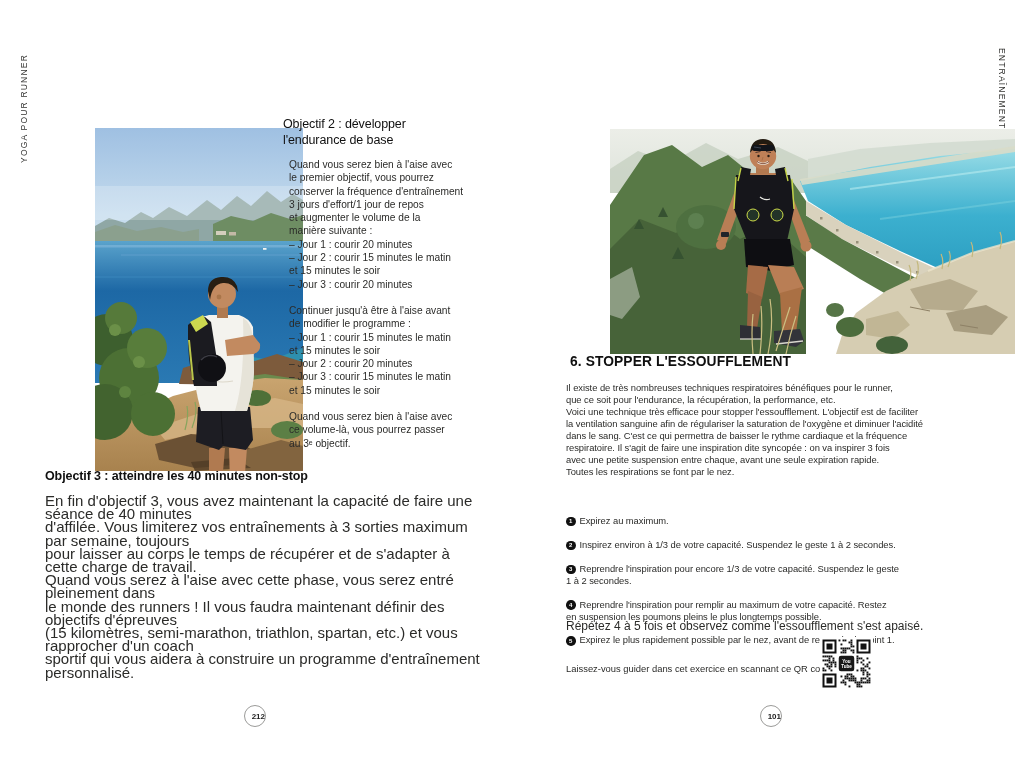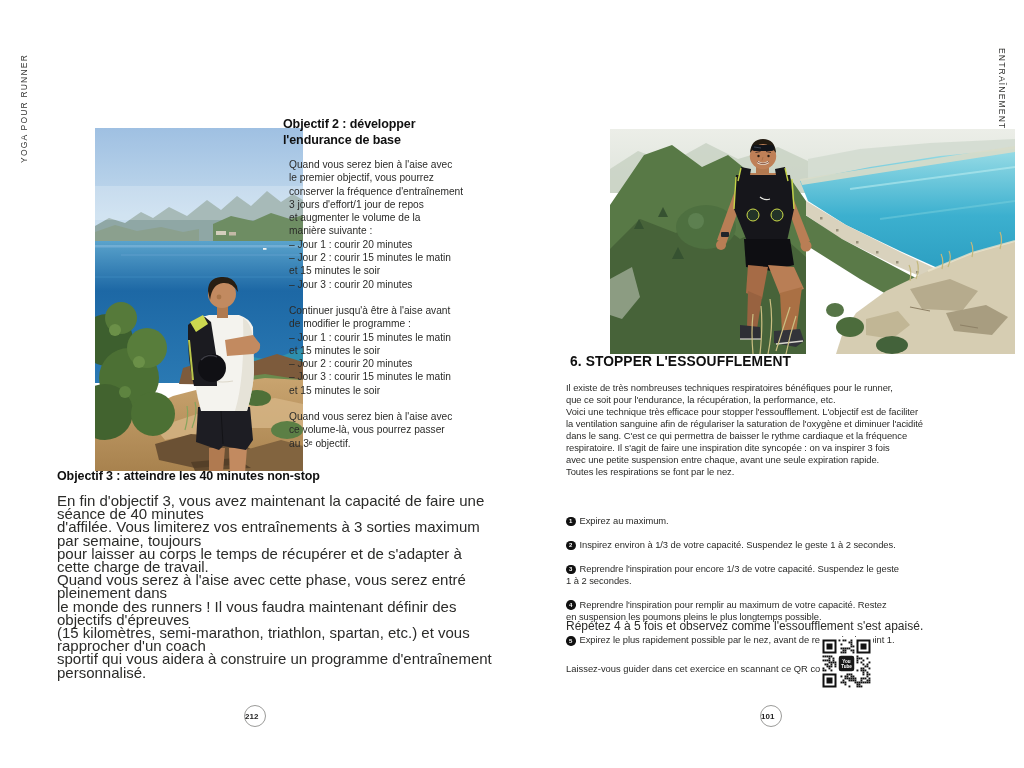--- a/index.html
+++ b/index.html
@@ -13,25 +13,25 @@
   .margin-label.right{left:997px;top:48px;}
 
   
   .photo{position:absolute;overflow:hidden;}
   .photo svg{display:block;width:100%;height:100%;}
   .photo-left{left:55px;top:112px;width:208px;height:343px;}
   .photo-right{left:570px;top:113px;width:405px;height:225px;}
 
   
   .col-objectif2{position:absolute;left:283px;top:117px;width:205px;}
-  .col-objectif2 h2{margin:0 0 10px 0;font-size:12.5px;line-height:1.24;font-weight:bold;
+  .col-objectif2 h2{margin:0 0 10px 0;font-size:12.5px;line-height:1.24;font-weight:normal;
                     color:#101010;white-space:pre-line;letter-spacing:-0.1px;}
   .col-objectif2 p{margin:0 0 13px 6px;font-size:10.2px;line-height:13.3px;white-space:pre-line;color:#2b2b29;}
 
-  .block-objectif3{position:absolute;left:57px;top:469px;width:440px;}
+  .block-objectif3{position:absolute;left:45px;top:469px;width:440px;}
   .block-objectif3 h2{margin:0 0 11px 0;font-size:12.5px;font-weight:bold;color:#101010;letter-spacing:-0.1px;}
   .block-objectif3 p{margin:0;font-size:15px;line-height:13.2px;white-space:pre-line;color:#2b2b29;}
 
   
   .rp-title{position:absolute;left:566px;top:350px;margin:4px;font-size:13.8px;font-weight:bold;
             color:#0e0e0e;letter-spacing:0.1px;}
   .rp-intro{position:absolute;left:566px;top:382px;width:418px;margin:0;font-size:9.4px;
             line-height:11.95px;white-space:pre-line;color:#2b2b29;letter-spacing:-0.05px;}
   .rp-steps{position:absolute;left:566px;top:503px;width:418px;font-size:9.4px;
             line-height:11.95px;color:#2b2b29;letter-spacing:-0.05px;}
@@ -39,21 +39,21 @@
   .step-num{display:inline-flex;width:9.5px;height:9.5px;border-radius:50%;background:#111;
             color:#fff;font-size:6px;font-weight:bold;align-items:center;justify-content:center;
             margin-right:4px;vertical-align:0.5px;line-height:1;}
   .rp-repeat{position:absolute;left:566px;top:619px;margin:0;font-size:12px;color:#2b2b29;}
   .rp-qr-caption{position:absolute;left:566px;top:663px;margin:0;font-size:9.4px;color:#2b2b29;}
   .qr{position:absolute;left:820px;top:637px;width:53px;height:53px;}
   .qr svg{display:block;width:100%;height:100%;}
 
   
   .page-circle{position:absolute;top:705px;width:22px;height:22px;border:1px solid #9b9b99;
-               border-radius:50%;display:flex;align-items:center;justify-content:flex-start;
+               border-radius:50%;display:flex;align-items:center;justify-content:flex-end;
                font-size:8px;font-weight:bold;color:#222;background:#fff;box-sizing:border-box;}
   .page-circle.left{left:244px;}
   .page-circle.right{left:760px;}
 </style>
 </head>
 <body>
 
 <div class="spread">
 
   <div class="margin-label left">YOGA POUR RUNNER</div>

